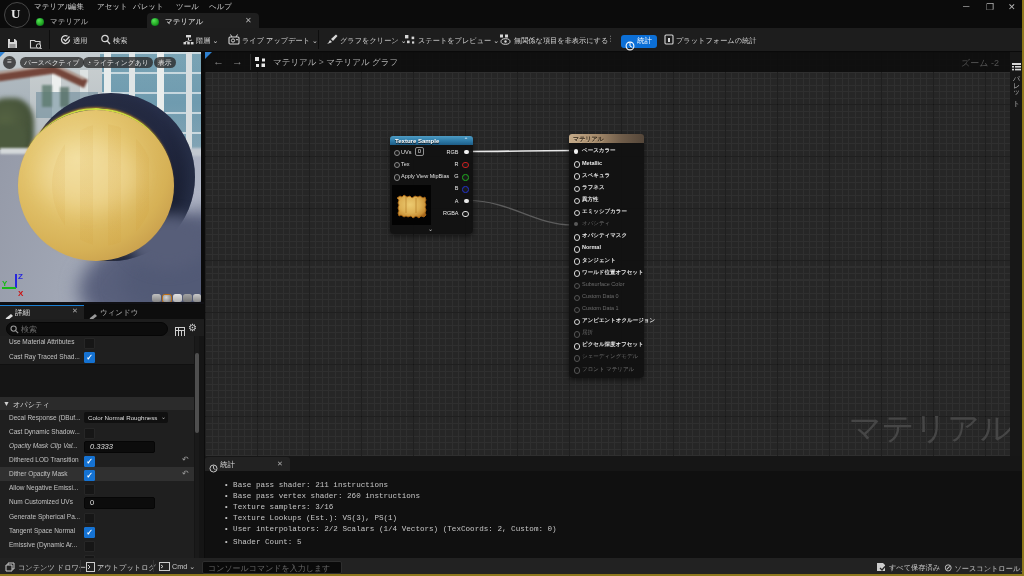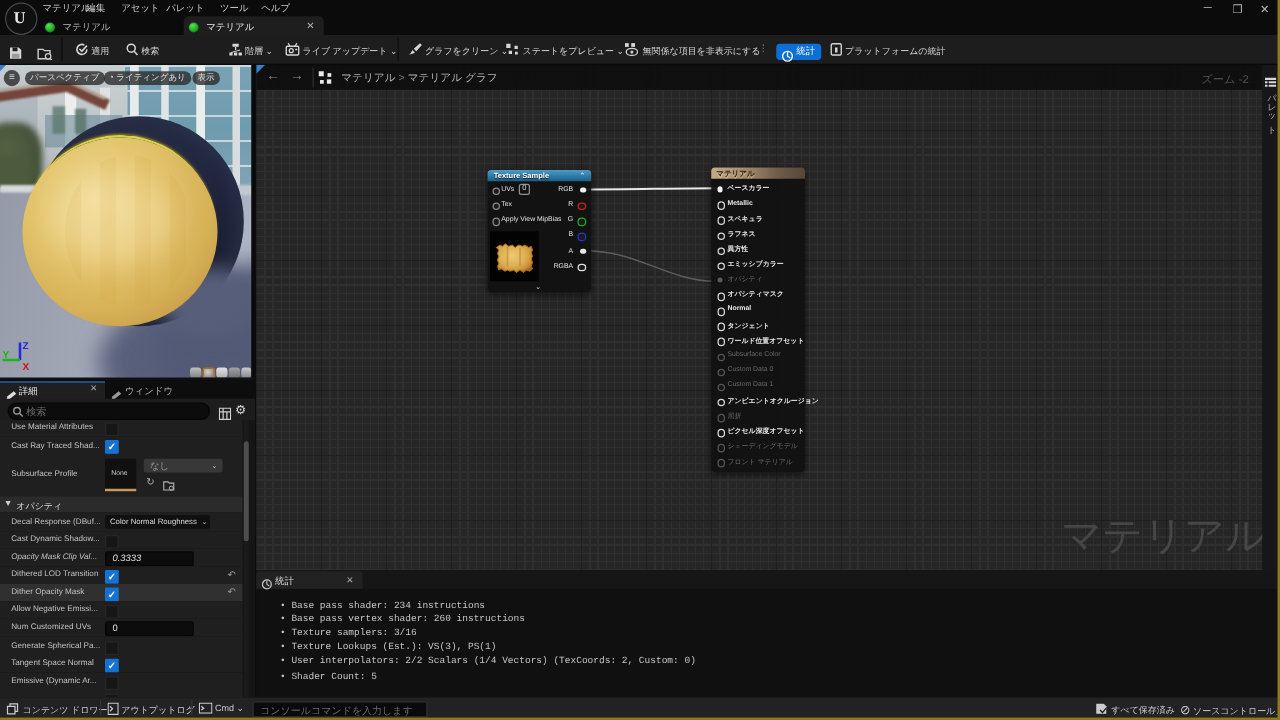--- a/index.html
+++ b/index.html
@@ -261,35 +261,20 @@
   <div class="abs" style="left:188px;top:17px;font-size:10px;color:#cfcfcf;">⚙</div>
 
   <div class="drow" style="top:31px;height:13px;">
         <span class="dlbl" style="top:2px;">Use Material Attributes</span>
         <span class="cb" style="top:2px;"></span>
       </div>
   <div class="drow" style="top:44px;height:15px;">
         <span class="dlbl" style="top:4px;">Cast Ray Traced Shad...</span>
         <span class="cbc" style="top:3px;">✓</span>
       </div>
-  <div class="drow" style="top:59px;height:33px;">
-        <span class="dlbl" style="top:12px;">Subsurface Profile</span>
-    <span class="abs" style="left:84px;top:3px;width:25px;height:24px;background:#101010;border-bottom:2px solid #c89a5e;">
-          <span style="position:absolute;left:5px;top:9px;font-size:5.5px;color:#c8c8c8;">None</span>
-        </span>
-    <span class="abs" style="left:115px;top:3px;width:63px;height:11px;background:#383838;border-radius:2px;">
-          <span style="position:absolute;left:5px;top:1px;font-size:7.5px;color:#9a9a9a;">なし</span>
-          <span style="position:absolute;right:4px;top:1px;font-size:6px;color:#bbb;">⌄</span>
-        </span>
-    <span class="abs" style="left:117px;top:17px;font-size:8px;color:#aaa;">↻</span>
-    <span class="abs" style="left:130px;top:16px;"><svg width="10" height="9" viewBox="0 0 10 9">
-            <path d="M1 1.5h3.5l1 1H9v5.5H1z" fill="none" stroke="#b5b5b5" stroke-width="0.9"></path>
-            <circle cx="7" cy="6.5" r="1.6" fill="none" stroke="#b5b5b5" stroke-width="0.8"></circle>
-          </svg></span>
-  </div>
   <div class="abs" style="left:0;top:92px;width:194px;height:13px;background:#2b2b2b;border-bottom:1px solid #101010;">
         <span style="position:absolute;left:3px;top:3px;font-size:7px;color:#cfcfcf;">▼</span>
         <span style="position:absolute;left:13px;top:2.5px;font-size:7.2px;color:#dddddd;">オパシティ</span>
       </div>
   <div class="drow" style="top:105px;height:15px;">
         <span class="dlbl" style="top:4px;">Decal Response (DBuf...</span>
     <span class="abs" style="left:84px;top:2px;width:84px;height:11px;background:#101010;border-radius:2px;">
           <span style="position:absolute;left:4px;top:2px;font-size:6.2px;color:#ddd;">Color Normal Roughness</span>
           <span style="position:absolute;right:2px;top:1px;font-size:6px;color:#bbb;">⌄</span>
         </span>
@@ -462,21 +447,21 @@
 
 <div class="abs" id="stats">
   <div class="abs" style="left:0;top:0;width:817px;height:15px;background:#161616;"></div>
   <div class="abs" id="statstab"></div>
   <div class="abs" style="left:4px;top:3px;"><svg width="9" height="9" viewBox="0 0 11 11">
           <circle cx="5.5" cy="5.5" r="4.3" fill="none" stroke="#c8c8c8" stroke-width="1.2"></circle>
           <path d="M5.5 5.5L5.5 2M5.5 5.5L8 7" stroke="#c8c8c8" stroke-width="1.1"></path>
         </svg></div>
   <div class="abs txt" style="left:15px;top:3.5px;font-size:7.5px;color:#dddddd;">統計</div>
   <div class="abs" style="left:72px;top:3.5px;font-size:7px;color:#aaa;">✕</div>
-  <div class="sline" style="top:25px;">•  Base pass shader: 234 instructions</div>
+  <div class="sline" style="top:25px;">•  Base pass shader: 211 instructions</div>
   <div class="sline" style="top:36px;">•  Base pass vertex shader: 260 instructions</div>
   <div class="sline" style="top:47px;">•  Texture samplers: 3/16</div>
   <div class="sline" style="top:58px;">•  Texture Lookups (Est.): VS(3), PS(1)</div>
   <div class="sline" style="top:69px;">•  User interpolators: 2/2 Scalars (1/4 Vectors) (TexCoords: 2, Custom: 0)</div>
   <div class="sline" style="top:82px;">•  Shader Count: 5</div>
 </div>
 
 <div class="abs" id="statusbar"></div>
 <div class="abs sbi txt" style="left:5px;"><svg class="icon" width="11" height="10" viewBox="0 0 11 10">
         <path d="M1 3h6v6H1z" fill="none" stroke="#ccc" stroke-width="1"></path>

